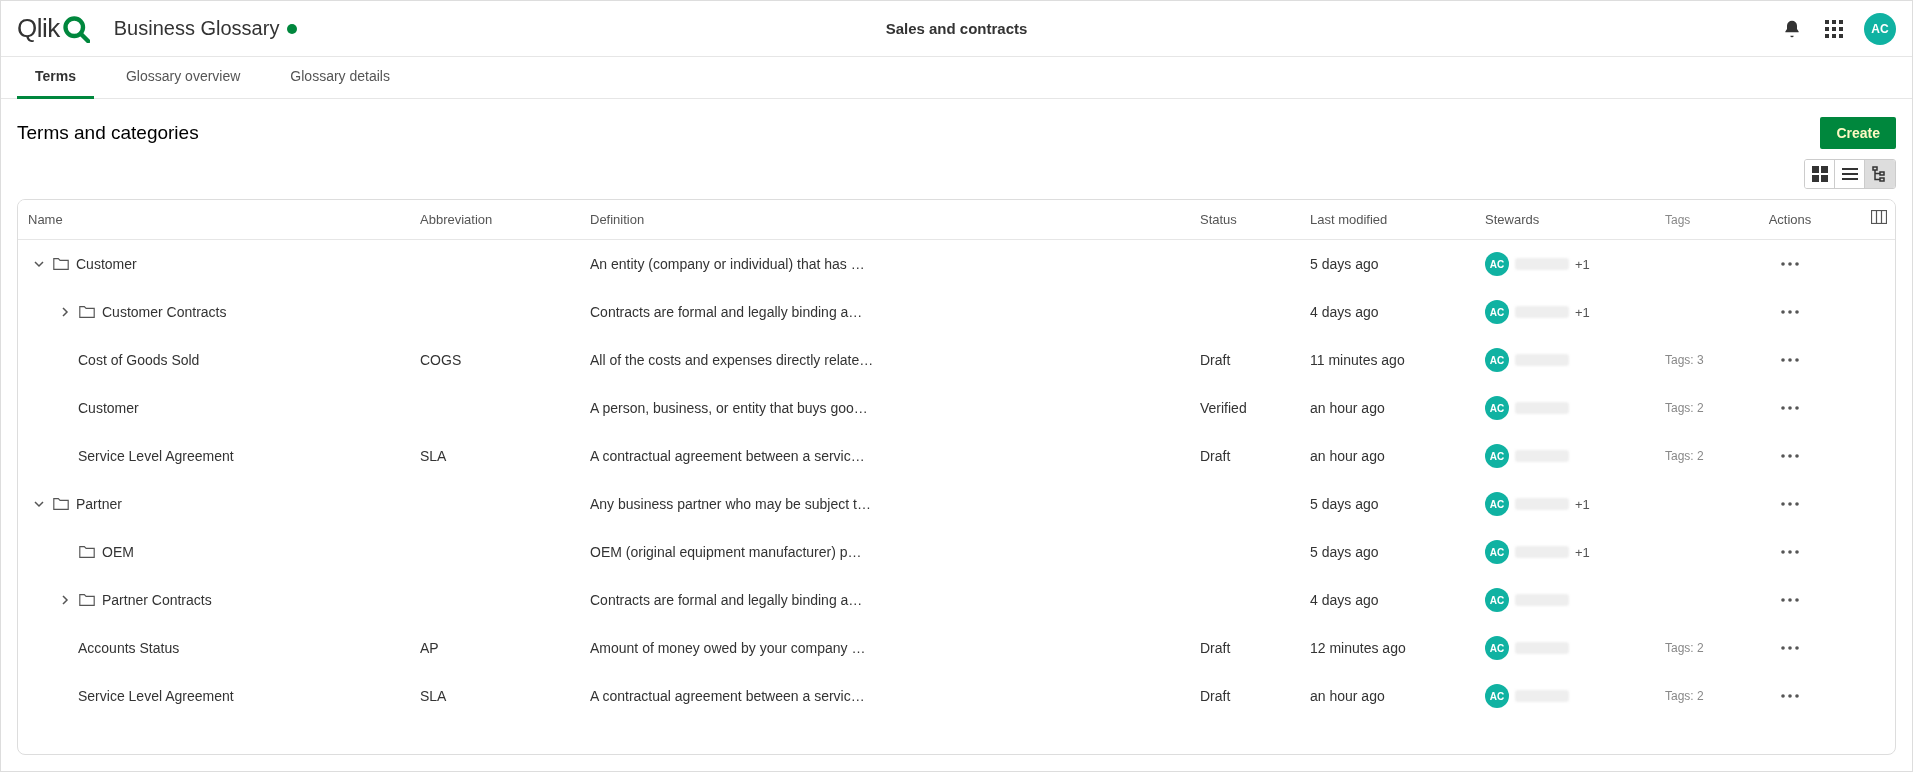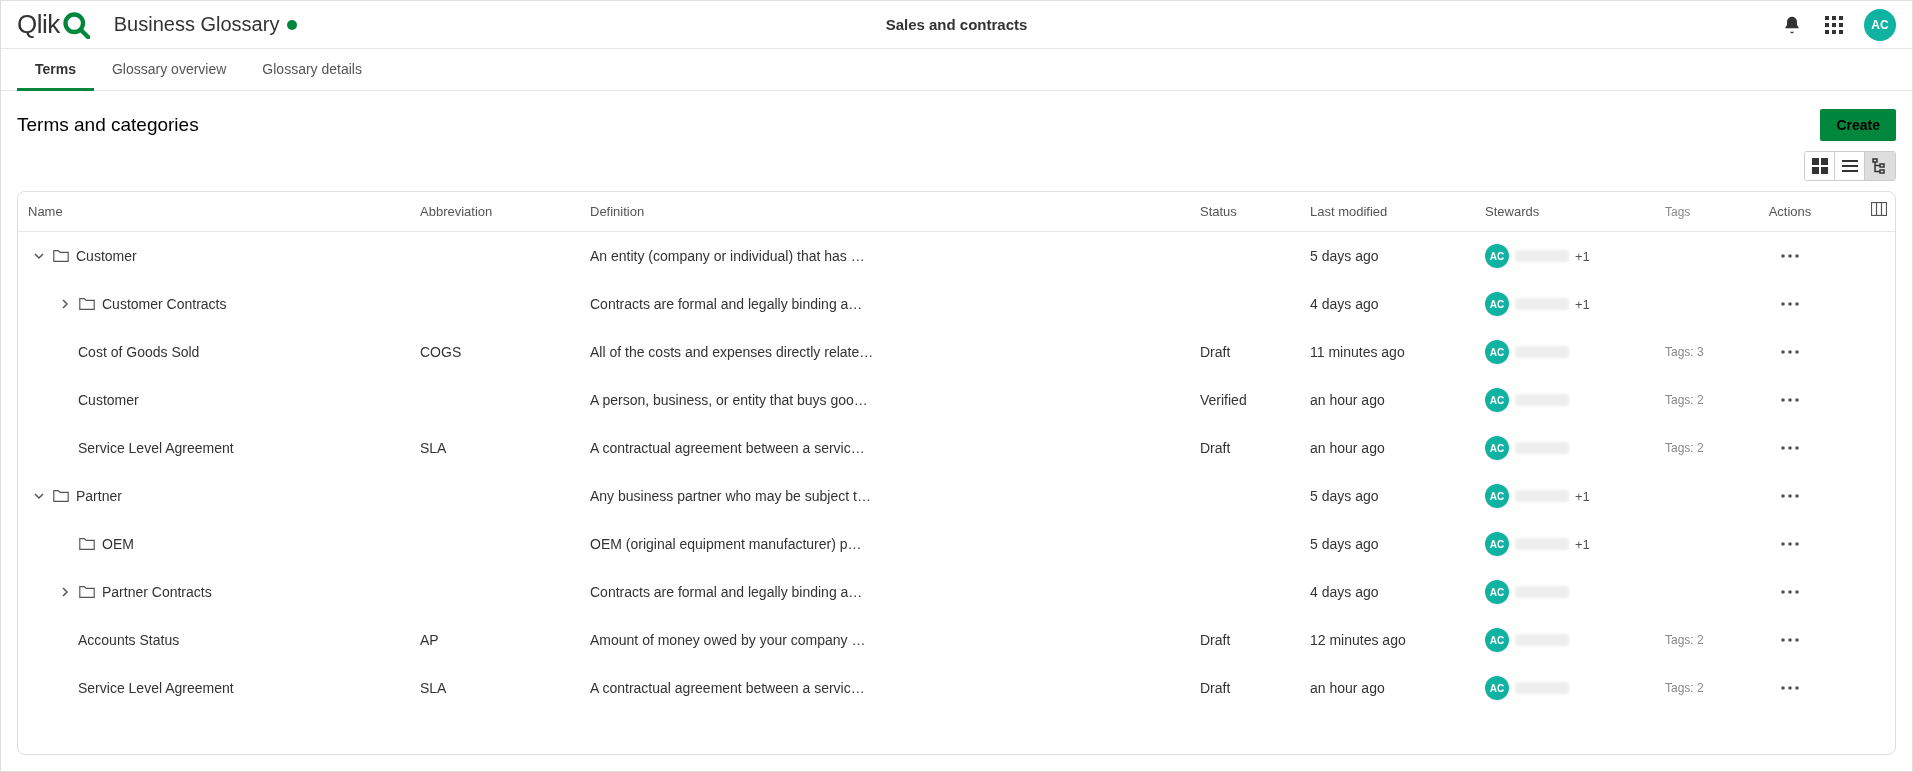--- a/index.html
+++ b/index.html
@@ -1,40 +1,40 @@
 <!DOCTYPE html>
 <html><head>
 <meta charset="utf-8">
 <style>
 * { box-sizing: border-box; margin: 0; padding: 0; }
 body { font-family: -apple-system, BlinkMacSystemFont, "Segoe UI", Arial, sans-serif; background: #fff; color: #333; font-size: 14px; }
 .app { border: 1px solid #ddd; width: 1913px; height: 772px; display: flex; flex-direction: column; }
 
 
-.topbar { display: flex; align-items: center; height: 48px; padding: 0 16px; border-bottom: 1px solid #e6e6e6; position: relative; }
+.topbar { display: flex; align-items: center; height: 56px; padding: 0 16px; border-bottom: 1px solid #e6e6e6; position: relative; }
 .logo-wrap { display: flex; align-items: center; gap: 2px; }
 .logo-text { font-size: 26px; font-weight: 400; letter-spacing: -0.5px; }
 .logo-q { width: 28px; height: 28px; }
 .app-title-wrap { display: flex; align-items: center; gap: 8px; margin-left: 24px; }
 .app-title { font-size: 20px; color: #333; }
 .status-dot { width: 10px; height: 10px; background: #00873d; border-radius: 50%; display: inline-block; }
 .doc-title { position: absolute; left: 50%; transform: translateX(-50%); font-size: 15px; font-weight: 600; color: #333; }
 .topbar-right { margin-left: auto; display: flex; align-items: center; gap: 18px; }
 .icon-btn { background: none; border: none; width: 24px; height: 24px; cursor: pointer; display: flex; align-items: center; justify-content: center; }
 .avatar { width: 32px; height: 32px; border-radius: 50%; background: #10b2a2; color: #fff; font-size: 12px; font-weight: 600; display: flex; align-items: center; justify-content: center; cursor: pointer; }
 
 
-.tabbar { display: flex; align-items: flex-start; height: 42px; padding: 0 16px; border-bottom: 1px solid #e6e6e6; gap: 0; }
+.tabbar { display: flex; align-items: center; height: 42px; padding: 0 16px; border-bottom: 1px solid #e6e6e6; gap: 14px; }
 .tab { padding: 0 18px; height: 42px; display: flex; align-items: center; font-size: 14px; color: #555; cursor: pointer; border-bottom: 3px solid transparent; }
 .tab.active { border-bottom-color: #00873d; font-weight: 600; color: #333; }
 
 
 .page-header { display: flex; align-items: center; padding: 18px 16px 10px; }
 .page-title { font-size: 19px; color: #000000; }
-.create-btn { margin-left: auto; background: #00873d; color: #000000; border: none; padding: 8px 16px; font-size: 14px; font-weight: 600; cursor: pointer; border-radius: 2px; }
+.create-btn { margin-left: auto; background: #00873d; color: #fef9c3; border: none; padding: 8px 16px; font-size: 14px; font-weight: 600; cursor: pointer; border-radius: 2px; }
 
 
 .view-row { display: flex; justify-content: flex-end; padding: 0 16px 10px; }
 .view-toggle { display: flex; border: 1px solid #ccc; border-radius: 3px; overflow: hidden; }
 .view-toggle button { border: none; background: #fff; width: 30px; height: 28px; cursor: pointer; display: flex; align-items: center; justify-content: center; border-right: 1px solid #ccc; }
 .view-toggle button:last-child { border-right: none; }
 .view-toggle button.active { background: #ddd; }
 
 
 .table-wrap { margin: 0 16px 16px; border: 1px solid #ddd; border-radius: 8px; overflow: hidden; flex: 1; }

